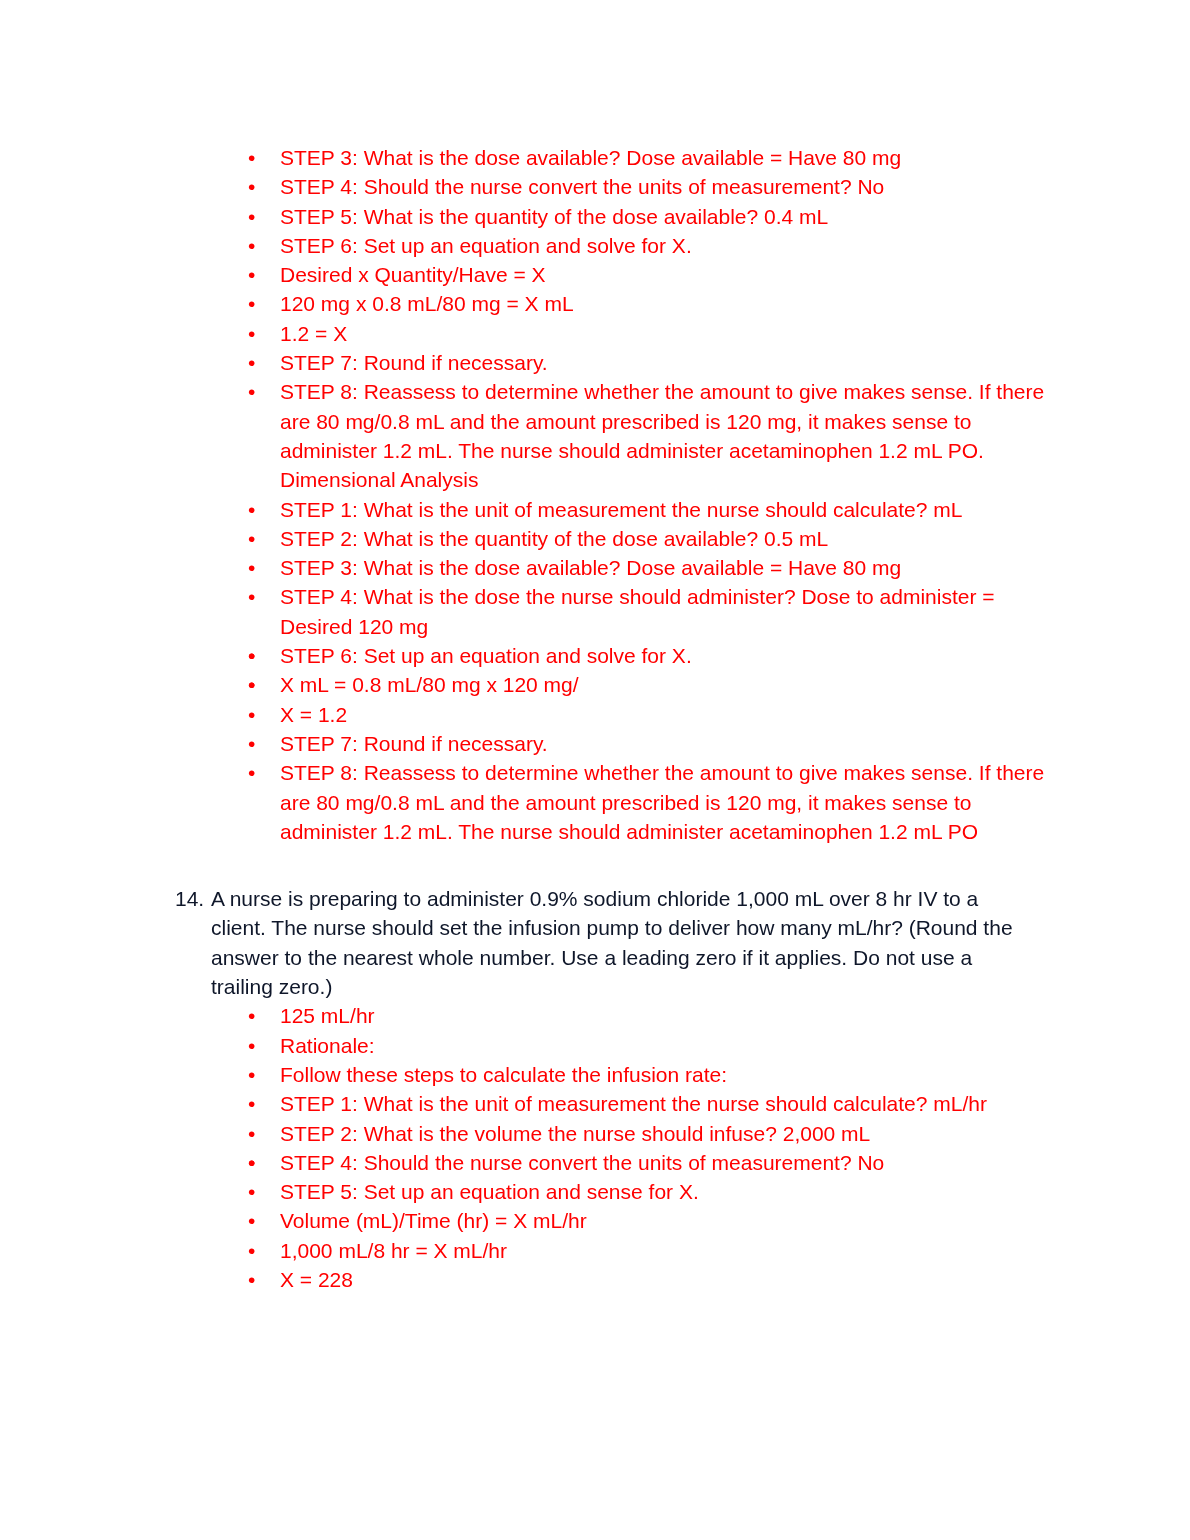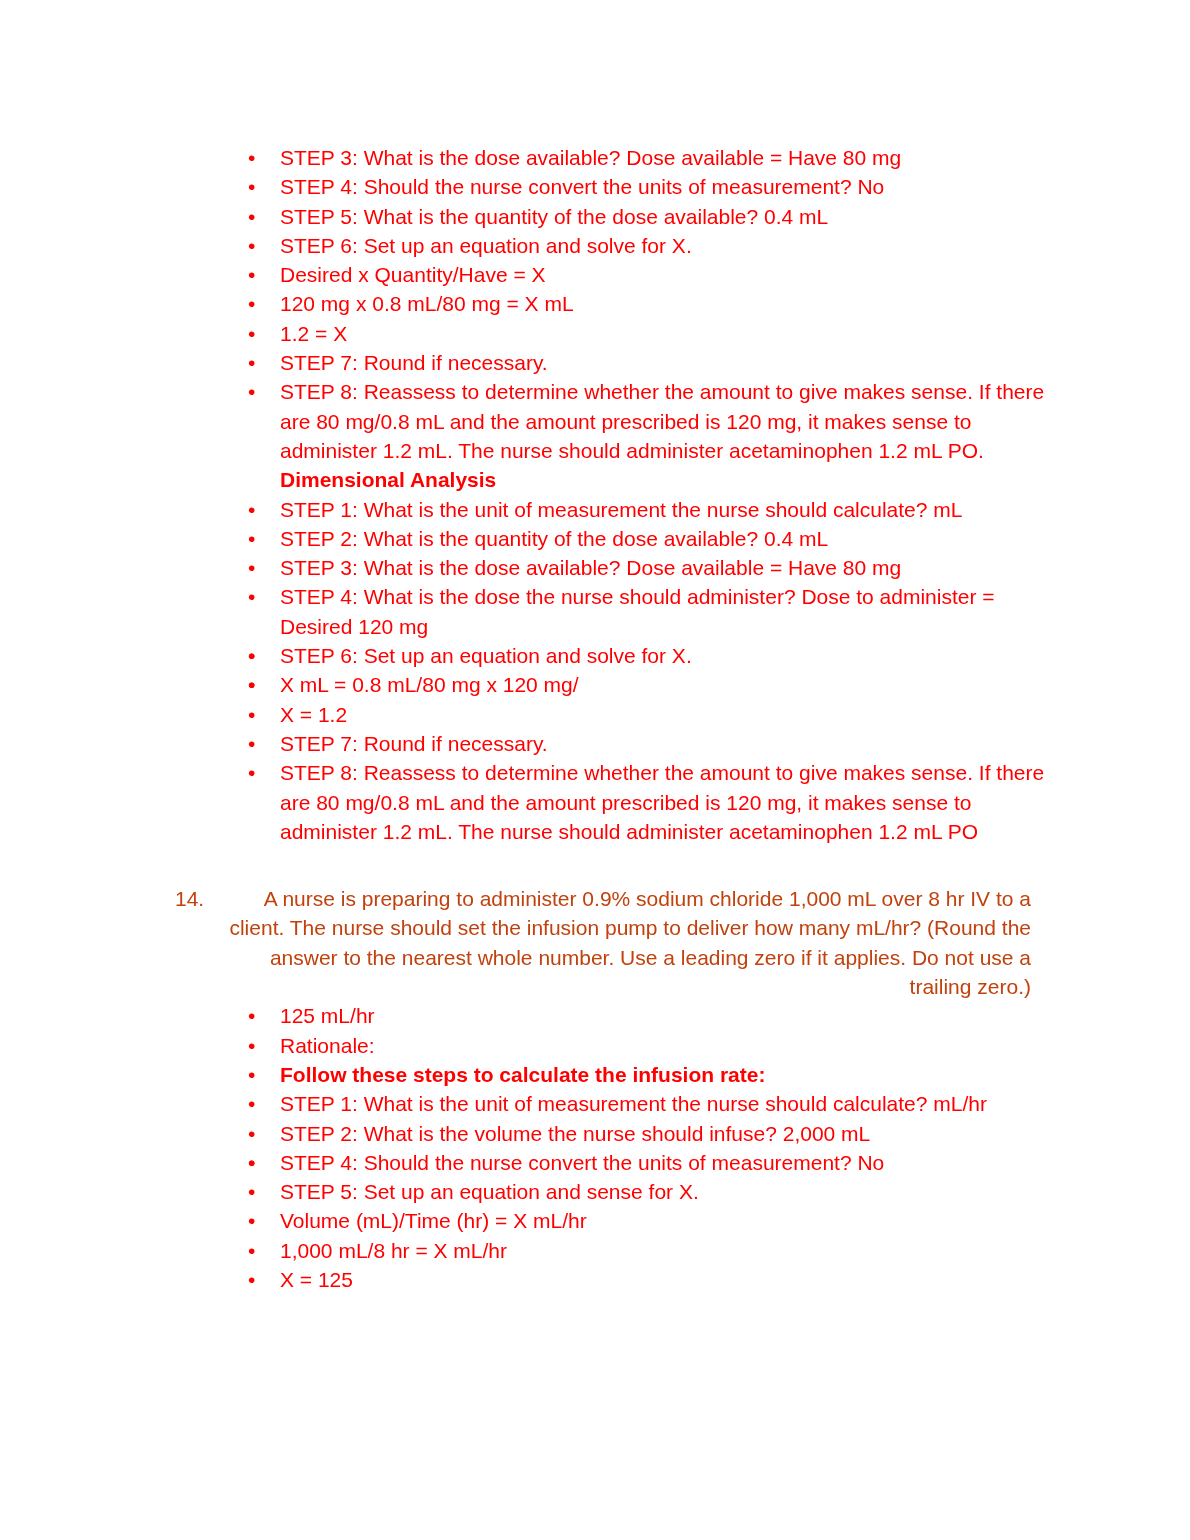--- a/index.html
+++ b/index.html
@@ -25,21 +25,21 @@
   ul.bullets li {
     position: relative;
     padding-left: 32px;
     box-sizing: border-box;
   }
   ul.bullets .bullet {
     position: absolute;
     left: 0;
     top: 0;
   }
-  .bold { font-weight: bold; }
+  .bold { font-weight: normal; }
   .question {
     position: relative;
     margin: 38px 0 0 175px;
     padding-left: 36px;
     width: 856px;
     box-sizing: border-box;
     color: #000000;
   }
   .qnum {
     position: absolute;
@@ -56,44 +56,44 @@
       <li><span class="bullet">•</span><span>STEP 3: What is the dose available? Dose available = Have 80 mg</span></li>
       <li><span class="bullet">•</span><span>STEP 4: Should the nurse convert the units of measurement? No</span></li>
       <li><span class="bullet">•</span><span>STEP 5: What is the quantity of the dose available? 0.4 mL</span></li>
       <li><span class="bullet">•</span><span>STEP 6: Set up an equation and solve for X.</span></li>
       <li><span class="bullet">•</span><span>Desired x Quantity/Have = X</span></li>
       <li><span class="bullet">•</span><span>120 mg x 0.8 mL/80 mg = X mL</span></li>
       <li><span class="bullet">•</span><span>1.2 = X</span></li>
       <li><span class="bullet">•</span><span>STEP 7: Round if necessary.</span></li>
       <li><span class="bullet">•</span><span>STEP 8: Reassess to determine whether the amount to give makes sense. If there are 80 mg/0.8 mL and the amount prescribed is 120 mg, it makes sense to administer 1.2 mL. The nurse should administer acetaminophen 1.2 mL PO.</span><span class="bold"> Dimensional Analysis</span></li>
       <li><span class="bullet">•</span><span>STEP 1: What is the unit of measurement the nurse should calculate? mL</span></li>
-      <li><span class="bullet">•</span><span>STEP 2: What is the quantity of the dose available? 0.4 mL</span></li>
+      <li><span class="bullet">•</span><span>STEP 2: What is the quantity of the dose available? 0.5 mL</span></li>
       <li><span class="bullet">•</span><span>STEP 3: What is the dose available? Dose available = Have 80 mg</span></li>
       <li><span class="bullet">•</span><span>STEP 4: What is the dose the nurse should administer? Dose to administer = Desired 120 mg</span></li>
       <li><span class="bullet">•</span></li>
       <li><span class="bullet">•</span><span>STEP 6: Set up an equation and solve for X.</span></li>
       <li><span class="bullet">•</span></li>
       <li><span class="bullet">•</span><span>X mL = 0.8 mL/80 mg x 120 mg/</span></li>
       <li><span class="bullet">•</span><span>X = 1.2</span></li>
       <li><span class="bullet">•</span><span>STEP 7: Round if necessary.</span></li>
       <li><span class="bullet">•</span><span>STEP 8: Reassess to determine whether the amount to give makes sense. If there are 80 mg/0.8 mL and the amount prescribed is 120 mg, it makes sense to administer 1.2 mL. The nurse should administer acetaminophen 1.2 mL PO</span></li>
     </ul>
 
-  <div class="question" style="color: #c2410c; text-align: right;">
+  <div class="question" style="color: #0f172a;">
     <span class="qnum">14.</span>
     <div>A nurse is preparing to administer 0.9% sodium chloride 1,000 mL over 8 hr IV to a client. The nurse should set the infusion pump to deliver how many mL/hr? (Round the answer to the nearest whole number. Use a leading zero if it applies. Do not use a trailing zero.)</div>
   </div>
 
   <ul class="bullets" id="list-q14" style="color: rgb(255, 0, 0);">
       <li><span class="bullet">•</span><span>125 mL/hr</span></li>
       <li><span class="bullet">•</span><span>Rationale:</span></li>
       <li><span class="bullet">•</span><span class="bold">Follow these steps to calculate the infusion rate:</span></li>
       <li><span class="bullet">•</span><span>STEP 1: What is the unit of measurement the nurse should calculate? mL/hr</span></li>
       <li><span class="bullet">•</span><span>STEP 2: What is the volume the nurse should infuse? 2,000 mL</span></li>
       <li><span class="bullet">•</span></li>
       <li><span class="bullet">•</span><span>STEP 4: Should the nurse convert the units of measurement? No</span></li>
       <li><span class="bullet">•</span><span>STEP 5: Set up an equation and sense for X.</span></li>
       <li><span class="bullet">•</span><span>Volume (mL)/Time (hr) = X mL/hr</span></li>
       <li><span class="bullet">•</span><span>1,000 mL/8 hr = X mL/hr</span></li>
-      <li><span class="bullet">•</span><span>X = 125</span></li>
+      <li><span class="bullet">•</span><span>X = 228</span></li>
     </ul>
 
 </div>
 
 </body></html>

